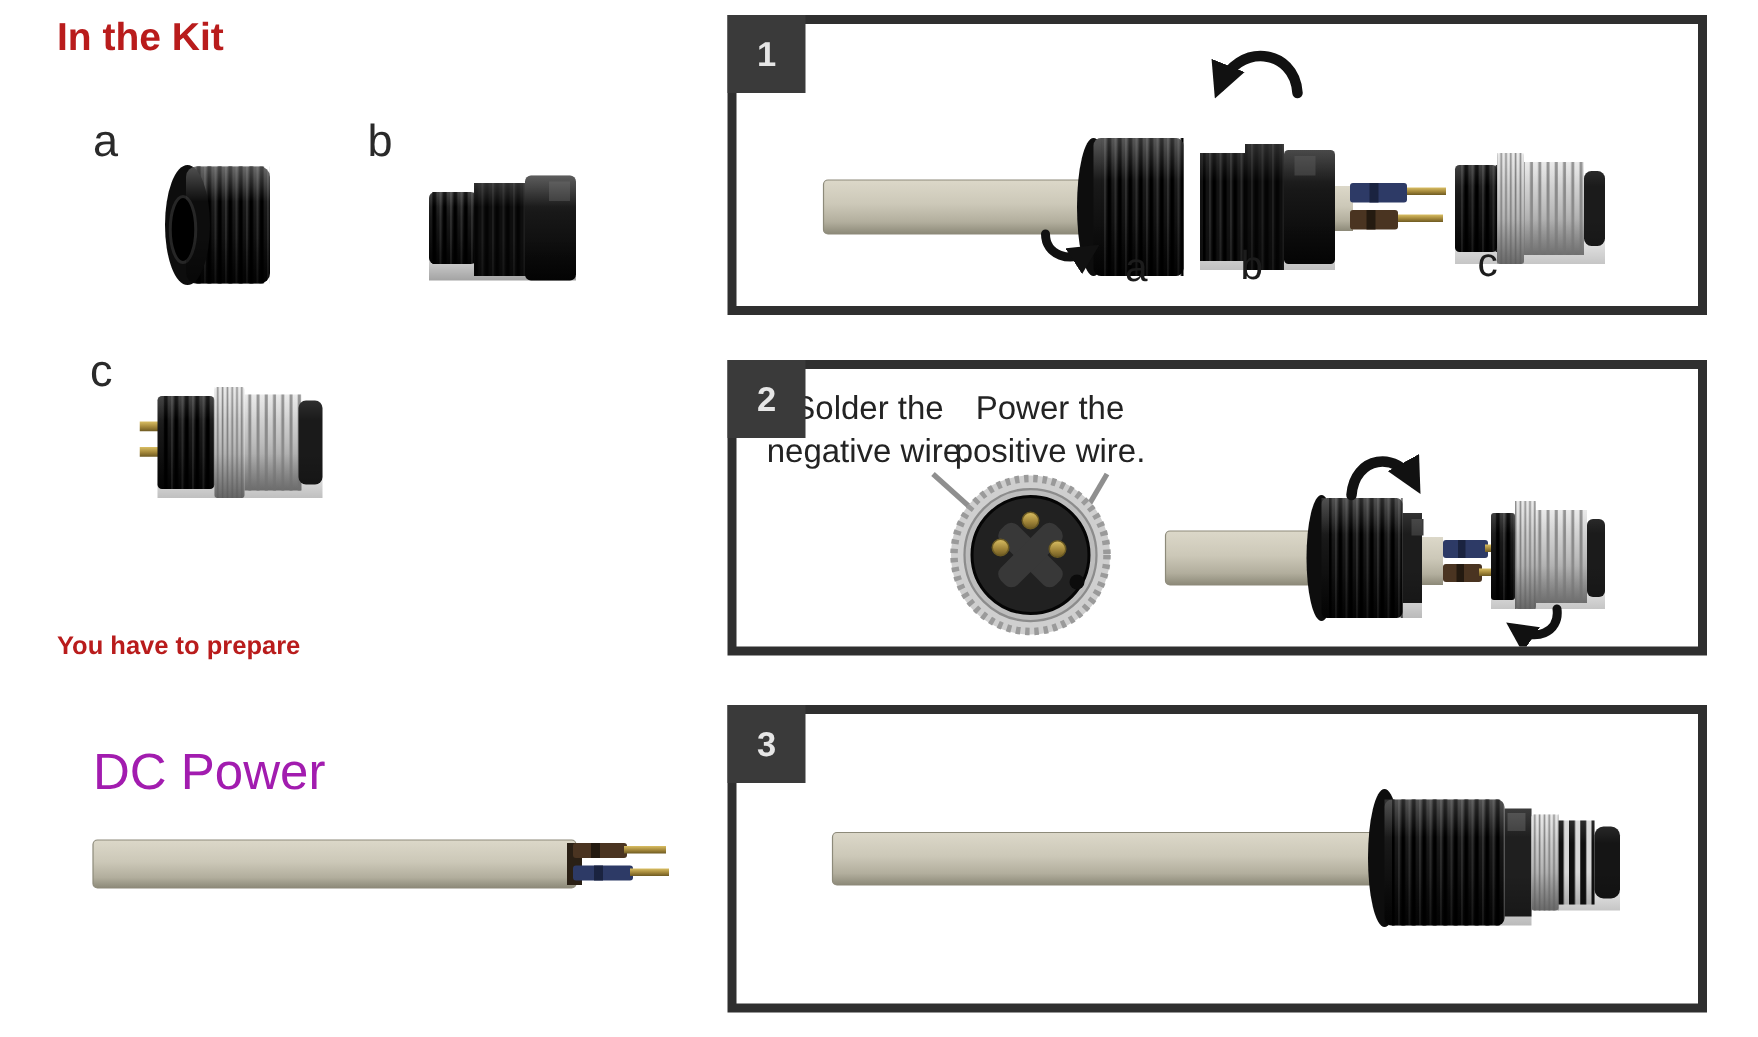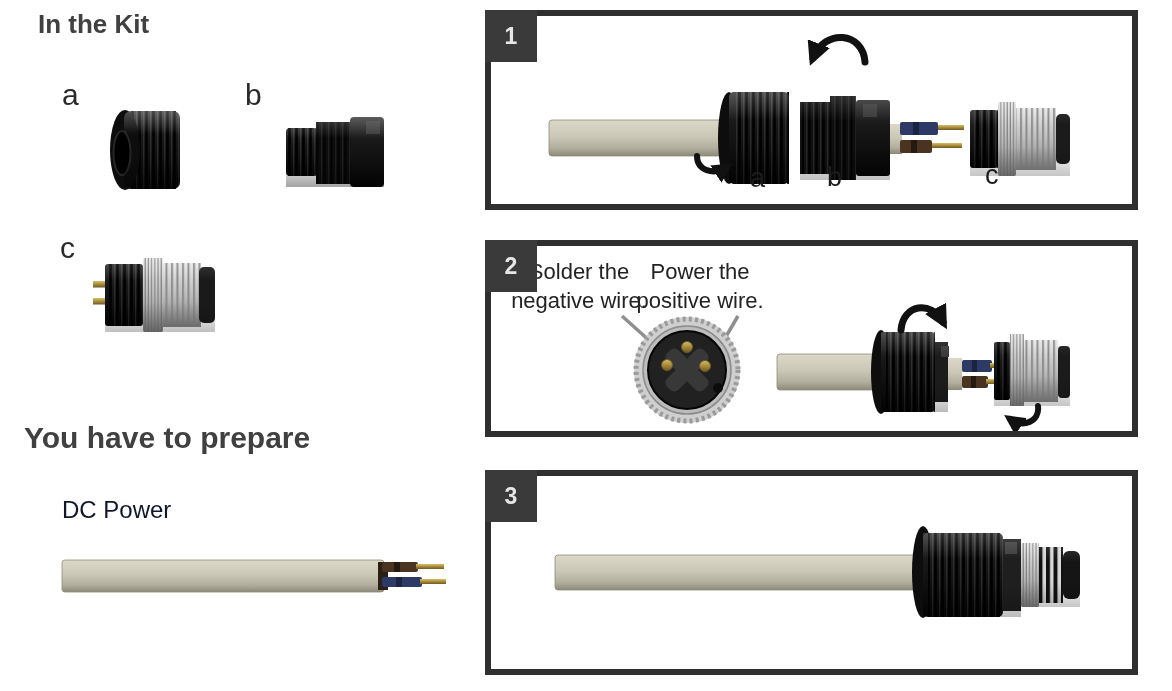--- a/index.html
+++ b/index.html
@@ -2,27 +2,27 @@
 <html><head>
 <meta charset="utf-8">
 <style>
   html,body{margin:0;padding:0;}
   body{
     width:1172px;height:691px;position:relative;background:#ffffff;
     font-family:"Liberation Sans", sans-serif;overflow:hidden;color:#2a2a2a;
   }
   .abs{position:absolute;}
   .blue-heading{
-    position:absolute;color:#404040;font-weight:bold;font-size:26px;letter-spacing:0;
+    position:absolute;color:#b91c1c;font-weight:bold;font-size:26px;letter-spacing:0;
   }
   .part-label{
     position:absolute;font-size:30px;color:#2a2a2a;line-height:1;
   }
   .item-label{
-    position:absolute;font-size:24px;color:#0f172a;line-height:1;text-align:center;
+    position:absolute;font-size:34px;color:#a21caf;line-height:1;text-align:center;
   }
   .step-box{
     position:absolute;left:485px;width:653px;border:6px solid #2f2f2f;
     background:#ffffff;box-sizing:border-box;
   }
   .step-tab{
     position:absolute;left:-6px;top:-6px;width:52px;height:52px;background:#3a3a3a;
     color:#e6e6e6;font-size:23px;font-weight:bold;
     display:flex;align-items:center;justify-content:center;z-index:3;
   }
@@ -115,21 +115,21 @@
   <rect x="12" y="6" width="38" height="62" rx="3" fill="url(#darkG)"></rect>
   <rect x="16" y="6" width="34" height="62" fill="url(#ribsP)"></rect>
   <rect x="50" y="0" width="20" height="74" rx="2" fill="url(#metalG)"></rect>
   <rect x="50" y="0" width="20" height="74" fill="url(#knurlP)"></rect>
   <rect x="70" y="5" width="38" height="64" fill="url(#metalG)"></rect>
   <rect x="70" y="5" width="38" height="64" fill="url(#threadP)"></rect>
   <rect x="106" y="9" width="16" height="56" rx="5" fill="#1a1a1a"></rect>
   <rect x="12" y="0" width="110" height="74" fill="url(#cylShade)" opacity="0.55"></rect>
 </svg>
 
-<div class="blue-heading" style="left:24px;top:421px;font-size:30px;">You have to prepare</div>
+<div class="blue-heading" style="left:38px;top:421px;font-size:17px;">You have to prepare</div>
 
 <div class="item-label" style="left:62px;top:498px;">DC Power</div>
 
 <svg class="abs" style="left:60px;top:556px;" width="388" height="42" viewBox="0 0 388 42">
   <rect x="2" y="4" width="322" height="32" rx="3" fill="url(#cableG)" stroke="#8d8a7a" stroke-width="0.8"></rect>
   <rect x="318" y="6" width="10" height="28" fill="#2a2015"></rect>
   <rect x="322" y="6" width="36" height="10" rx="2" fill="#4a3421"></rect>
   <rect x="334" y="6" width="6" height="10" fill="#241a10"></rect>
   <rect x="322" y="21" width="40" height="10" rx="2" fill="#2d3a66"></rect>
   <rect x="336" y="21" width="6" height="10" fill="#1a2340"></rect>

